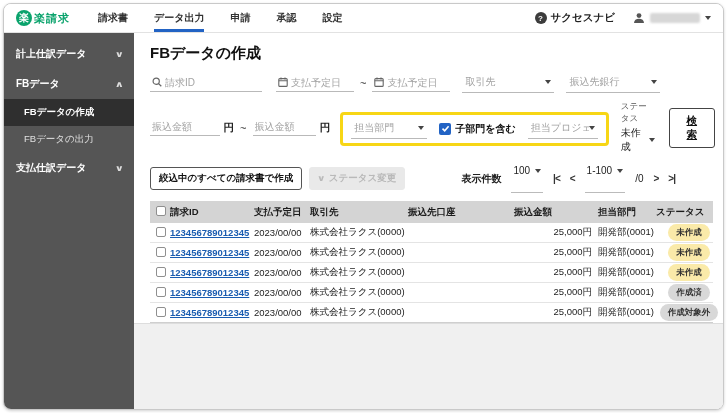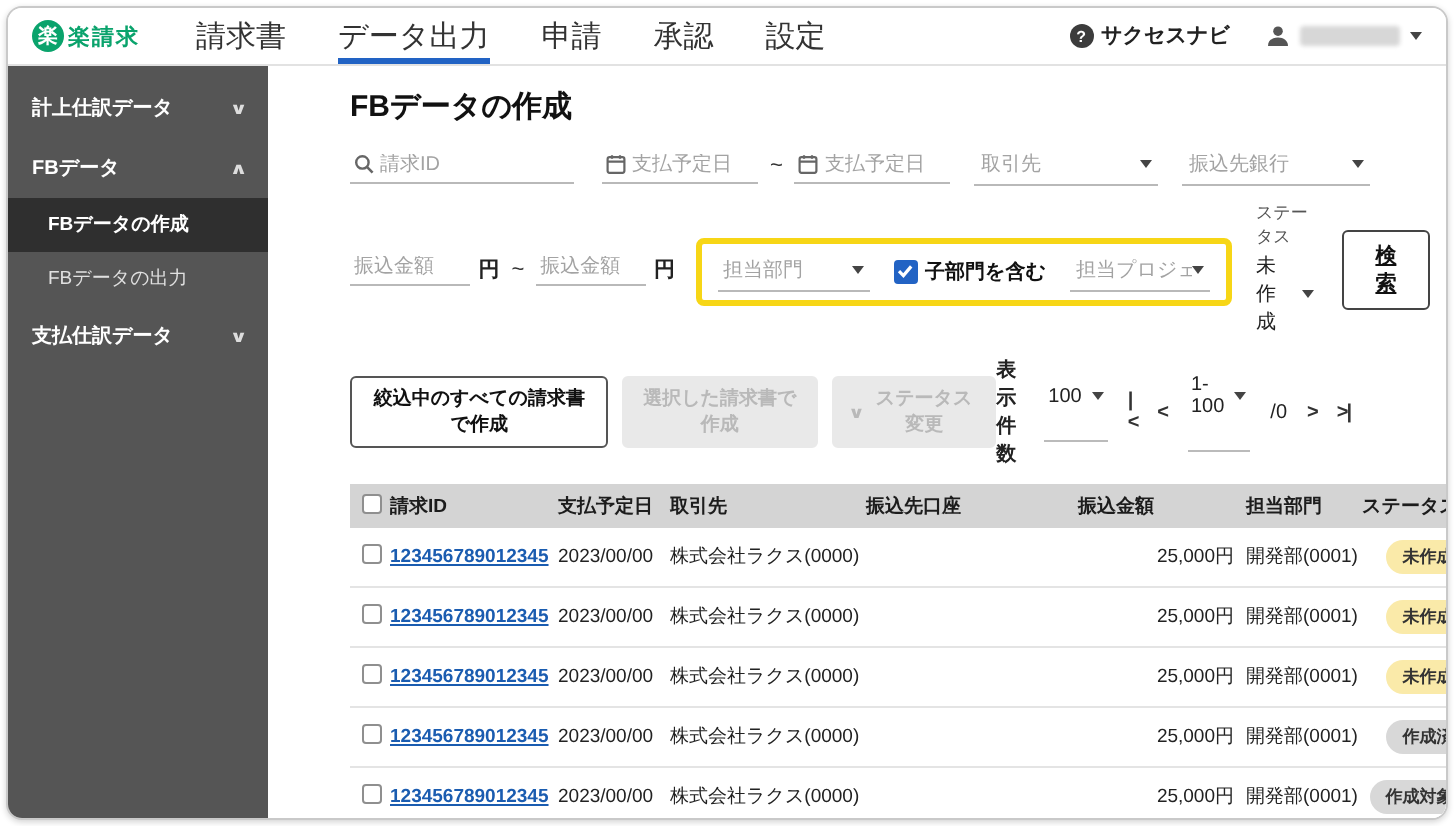--- a/index.html
+++ b/index.html
@@ -7,33 +7,33 @@
   .card{ position:absolute; left:3px; top:3px; width:721px; height:407px; background:#fff;
          border:1px solid #c9c9c9; border-radius:8px; overflow:hidden; box-shadow:0 1px 3px rgba(0,0,0,.18); }
 
   
   .hdr{ height:29px; display:flex; align-items:center; padding:0 12px; border-bottom:1px solid #e2e2e2; background:#fff; }
   .logo{ display:flex; align-items:center; gap:2px; }
   .logo-badge{ width:16px; height:16px; border-radius:50%; background:var(--green); color:#fff; font-size:10px; font-weight:bold;
                display:flex; align-items:center; justify-content:center; }
   .logo-text{ color:var(--green); font-size:11px; font-weight:bold; letter-spacing:1px; }
   .nav{ display:flex; gap:26px; margin-left:28px; height:100%; align-items:stretch; }
-  .nav-item{ font-size:15px; font-weight:normal; color:#333; display:flex; align-items:center; cursor:pointer; border-bottom:3px solid transparent; padding-top:3px; }
+  .nav-item{ font-size:10px; font-weight:bold; color:#333; display:flex; align-items:center; cursor:pointer; border-bottom:3px solid transparent; padding-top:3px; }
   .nav-item.active{ border-bottom-color:var(--blue); }
   .hdr-right{ margin-left:auto; display:flex; align-items:center; gap:18px; }
   .help{ display:flex; align-items:center; gap:4px; font-size:10.5px; font-weight:bold; color:#222; }
   .help-icon{ width:12px; height:12px; border-radius:50%; background:#3c3c3c; color:#fff; font-size:8px; font-weight:bold;
               display:flex; align-items:center; justify-content:center; }
   .user{ display:flex; align-items:center; gap:5px; }
   .blur{ background:#d7d7d7; border-radius:2px; filter:blur(1px); }
   .user-blur{ width:50px; height:10px; }
   .tri-down{ width:0; height:0; border-left:3.5px solid transparent; border-right:3.5px solid transparent; border-top:4.5px solid #444; display:inline-block; }
 
   
-  .body{ display:flex; height:377px;gap:25px; }
+  .body{ display:flex; height:377px; }
   .sidebar{ width:130px; background:#555555; color:#fff; padding-top:6px; flex:none; }
   .side-item{ display:flex; align-items:center; justify-content:space-between; padding:8px 12px; font-size:10px; font-weight:bold; cursor:pointer; }
   .side-chev{ font-size:8px; color:#ddd; transform:scaleX(1.4); }
   .side-child{ padding:7px 12px 7px 20px; font-size:9.5px; color:#e0e0e0; cursor:pointer; }
   .side-child.active{ background:#2f2f2f; color:#fff; font-weight:bold; }
 
   .main{ flex:1; background:#f0f0f0; display:flex; flex-direction:column; min-width:0; }
   .panel{ background:#fff; padding:11px 8px 0 16px; border-bottom:1px solid #ddd; }
   .page-title{ font-size:15px; font-weight:bold; color:#111; margin-bottom:10px; }
 
@@ -62,21 +62,21 @@
   .btn-disabled{ background:#e9e9e9; border:1px solid #e9e9e9; border-radius:3px; font-size:9.5px; font-weight:bold; color:#b9b9b9; padding:4px 8px; margin-left:7px; cursor:default; font-family:inherit; display:flex; align-items:center; gap:4px; }
   .chev-sm{ font-size:8px; transform:scaleX(1.3); }
   .pager{ margin-left:auto; display:flex; align-items:center; gap:10px; font-size:10px; color:#222; padding-right:40px; }
   .pager .lbl{ font-weight:bold; }
   .pg-dd{ display:flex; align-items:center; gap:5px; border-bottom:1px solid #bbb; padding:1px 2px 16px; cursor:pointer; }
   .pg-arrow{ font-weight:bold; color:#333; cursor:pointer; letter-spacing:-1px; }
 
   
   .tbl{ width:563px; }
   .thead{ display:flex; align-items:center; background:#d4d4d4; height:22px; font-size:9.5px; font-weight:bold; color:#1c1c1c; }
-  .trow{ display:flex; align-items:center; height:30px; border-bottom:1px solid #e4e4e4; background:#fff; font-size:9.5px; color:#222; }
+  .trow{ display:flex; align-items:center; height:20px; border-bottom:1px solid #e4e4e4; background:#fff; font-size:9.5px; color:#222; }
   .trow:last-child{ border-bottom:1px solid #cfcfcf; }
   .c-sel{ width:20px; padding-left:6px; flex:none; }
   .c-id{ width:84px; flex:none; }
   .c-date{ width:56px; flex:none; }
   .c-vendor{ width:98px; flex:none; white-space:nowrap; }
   .c-acct{ width:106px; flex:none; }
   .c-amt{ width:84px; flex:none; text-align:right; padding-right:6px; }
   .c-dept{ width:58px; flex:none; white-space:nowrap; }
   .c-status{ width:66px; flex:none; text-align:center; }
   .cb{ width:10px; height:10px; border:1px solid #8f8f8f; border-radius:2px; background:#fff; display:inline-block; cursor:pointer; }
@@ -216,21 +216,20 @@
               <span>未作成</span>
               <span class="tri-down"></span>
             </div>
           </div>
 
           <button class="search-btn">検索</button>
         </div>
 
         <div class="arow">
           <button class="btn-outline">絞込中のすべての請求書で作成</button>
-          <button class="btn-disabled">選択した請求書で作成</button>
           <button class="btn-disabled">
             <span class="chev-sm">∨</span>
             <span>ステータス変更</span>
           </button>
           <div class="pager">
             <span class="lbl">表示件数</span>
             <span class="pg-dd">
               <span>100</span>
               <span class="tri-down"></span>
             </span>

